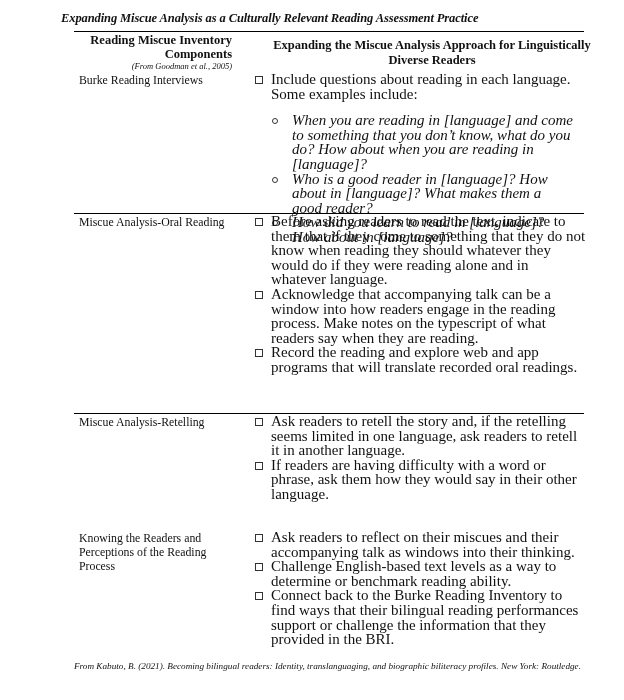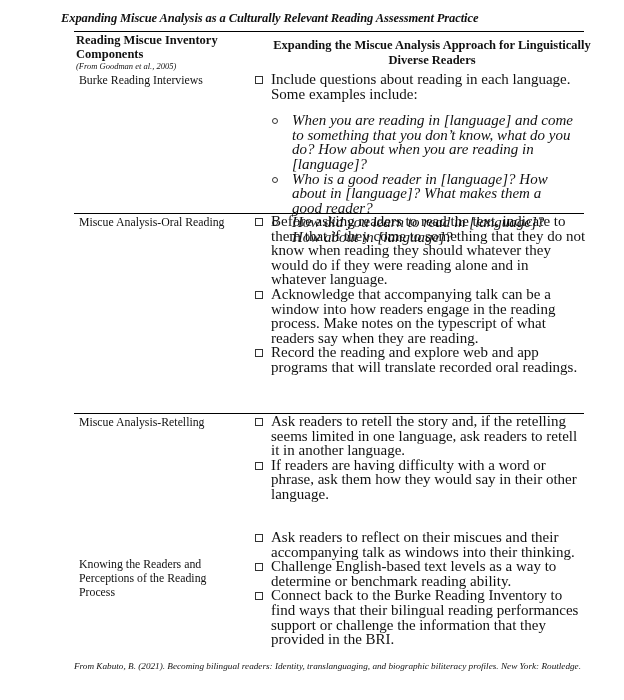--- a/index.html
+++ b/index.html
@@ -6,21 +6,21 @@
   body {
     width: 624px; height: 700px; position: relative; overflow: hidden;
     font-family: "Liberation Serif", "DejaVu Serif", serif; color: #111;
   }
   .title {
     position: absolute; left: 61px; top: 3px;
     font-style: italic; font-weight: bold; font-size: 12.5px; letter-spacing: -0.1px; margin-top: 8px;
   }
   .hr-line { position: absolute; left: 74px; width: 510px; height: 0; border-top: 1px solid #000; }
   .hdr-left {
-    position: absolute; left: 76px; top: 33px; width: 172px; text-align: left;
+    position: absolute; left: 60px; top: 33px; width: 172px; text-align: right;
     font-weight: bold; font-size: 12.5px; line-height: 14px;
   }
   .hdr-left .src { font-weight: normal; font-style: italic; font-size: 8.5px; line-height: 11px; }
   .hdr-right {
     position: absolute; left: 266px; top: 38px; width: 332px; text-align: center;
     font-weight: bold; font-size: 12.5px; line-height: 15px;
   }
   .row-label {
     position: absolute; left: 79px; width: 160px;
     font-size: 11.8px; line-height: 14.2px;
@@ -77,21 +77,21 @@
 </div>
 
 <div class="hr-line" style="top:413px"></div>
 
 <div class="row-label" style="top:415px">Miscue Analysis-Retelling</div>
 <div class="items" style="top:414px">
   <div class="item"><span class="box"></span><span>Ask readers to retell the story and, if the retelling seems limited in one language, ask readers to retell it in another language.</span></div>
   <div class="item"><span class="box"></span><span>If readers are having difficulty with a word or phrase, ask them how they would say in their other language.</span></div>
 </div>
 
-<div class="row-label" style="top:557px">Knowing the Readers and Perceptions of the Reading Process</div>
+<div class="row-label" style="top:531px">Knowing the Readers and Perceptions of the Reading Process</div>
 <div class="items" style="top:530px">
   <div class="item"><span class="box"></span><span>Ask readers to reflect on their miscues and their accompanying talk as windows into their thinking.</span></div>
   <div class="item"><span class="box"></span></div>
   <div class="item"><span class="box"></span><span>Challenge English-based text levels as a way to determine or benchmark reading ability.</span></div>
   <div class="item"><span class="box"></span><span>Connect back to the Burke Reading Inventory to find ways that their bilingual reading performances support or challenge the information that they provided in the BRI.</span></div>
 </div>
 
 <div class="footer">From Kabuto, B. (2021). Becoming bilingual readers: Identity, translanguaging, and biographic biliteracy profiles. New York: Routledge.</div>
 
 </body></html>

